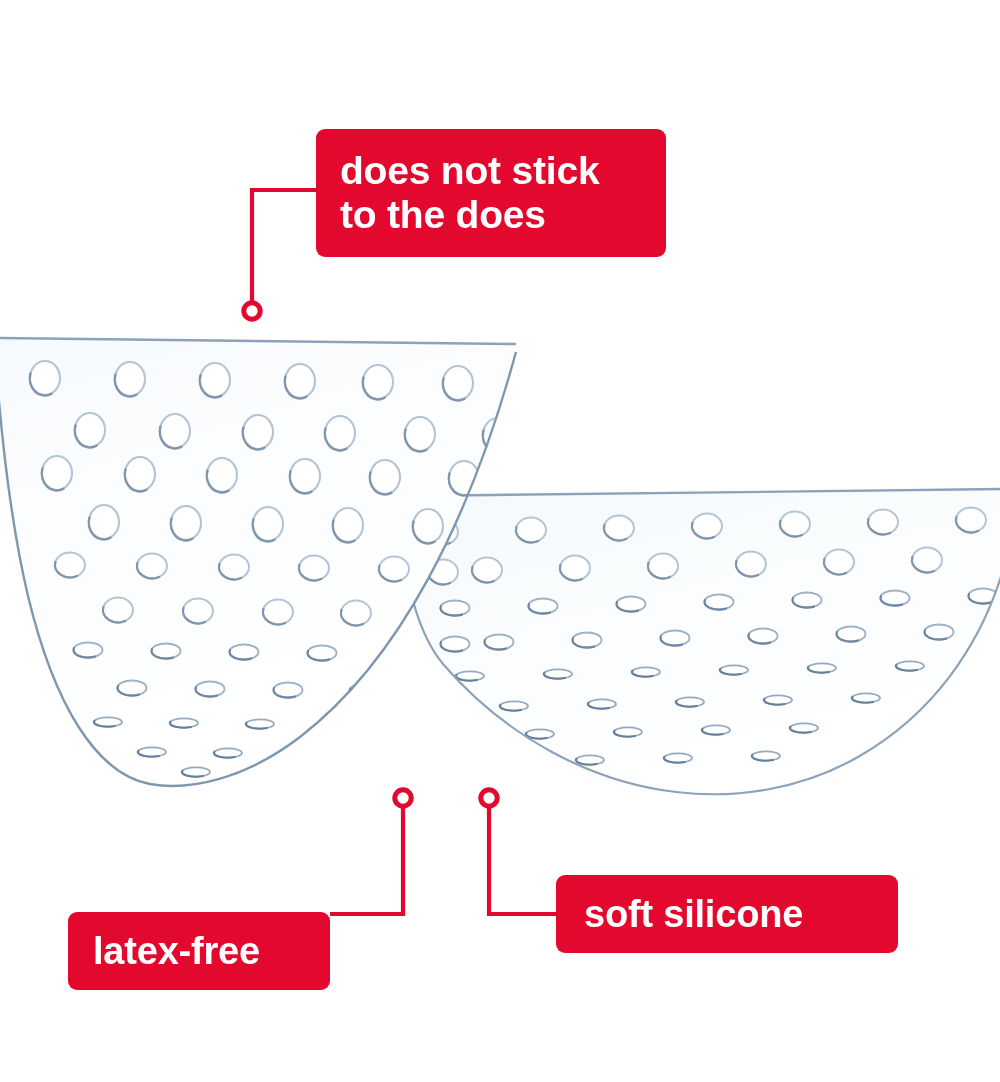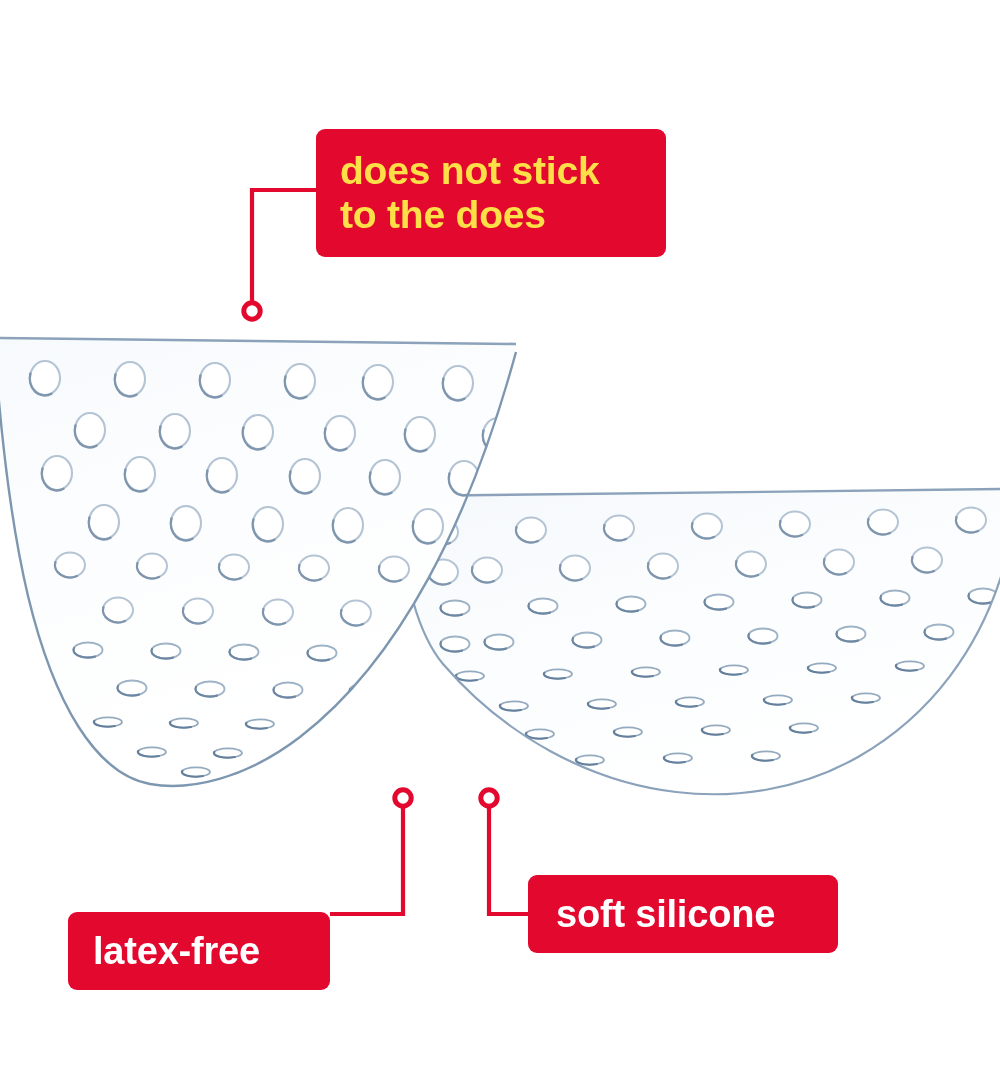--- a/index.html
+++ b/index.html
@@ -56,23 +56,23 @@
   }
   #badge-latex-free {
     left: 68px;
     top: 912px;
     width: 262px;
     height: 78px;
     padding: 0 0 0 25px;
     font-size: 38px;
   }
   #badge-soft-silicone {
-    left: 528px;
+    left: 556px;
     top: 875px;
-    width: 310px;
+    width: 342px;
     height: 78px;
     padding: 0 0 0 28px;
     font-size: 38px;
   }
 
   
   #connectors {
     position: absolute;
     left: 0;
     top: 0;
@@ -310,21 +310,21 @@
       <path d="M 403 808 L 403 914 L 330 914" fill="none" stroke="#e2082e" stroke-width="4.2" stroke-linecap="butt"></path>
       <circle cx="403" cy="798" r="8.2" fill="none" stroke="#e2082e" stroke-width="5"></circle>
     </g>
 
     <g>
       <path d="M 489 808 L 489 914 L 556 914" fill="none" stroke="#e2082e" stroke-width="4.2" stroke-linecap="butt"></path>
       <circle cx="489" cy="798" r="8.2" fill="none" stroke="#e2082e" stroke-width="5"></circle>
     </g>
   </svg>
 
-  <div class="callout-badge" id="badge-does-not-stick" style="background-color: rgb(226, 8, 46); color: #fde047;">
+  <div class="callout-badge" id="badge-does-not-stick" style="background-color: rgb(226, 8, 46); color: #ffffff;">
     <span class="badge-line">does not stick</span>
     <span class="badge-line">to the does</span>
   </div>
 
   <div class="callout-badge" id="badge-latex-free" style="background-color: rgb(226, 8, 46); color: rgb(255, 255, 255);">
     <span class="badge-line">latex-free</span>
   </div>
 
   <div class="callout-badge" id="badge-soft-silicone" style="background-color: rgb(226, 8, 46); color: rgb(255, 255, 255);">
     <span class="badge-line">soft silicone</span>

